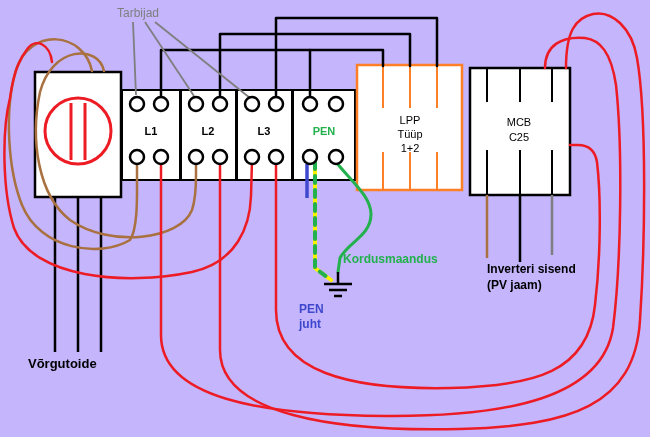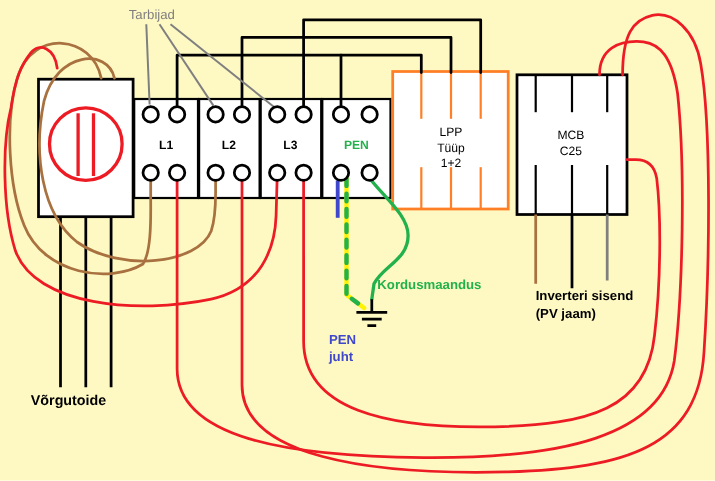--- a/index.html
+++ b/index.html
@@ -1,17 +1,17 @@
 <!DOCTYPE html>
 <html><head>
 <meta charset="utf-8">
 <style>
   html,body{margin:0;padding:0;background:#fff;}
   #stage{
-    position:relative;width:650px;height:437px;background:#fef9c3;overflow:hidden;
+    position:relative;width:650px;height:437px;background:#c4b5fd;overflow:hidden;
     font-family:"Liberation Sans", sans-serif;
   }
   svg{display:block;}
   .wire{fill:none;stroke-linecap:round;stroke-linejoin:round;}
   .box{fill:#ffffff;}
   .txt{fill:#000000;}
 </style>
 </head>
 <body>
 

